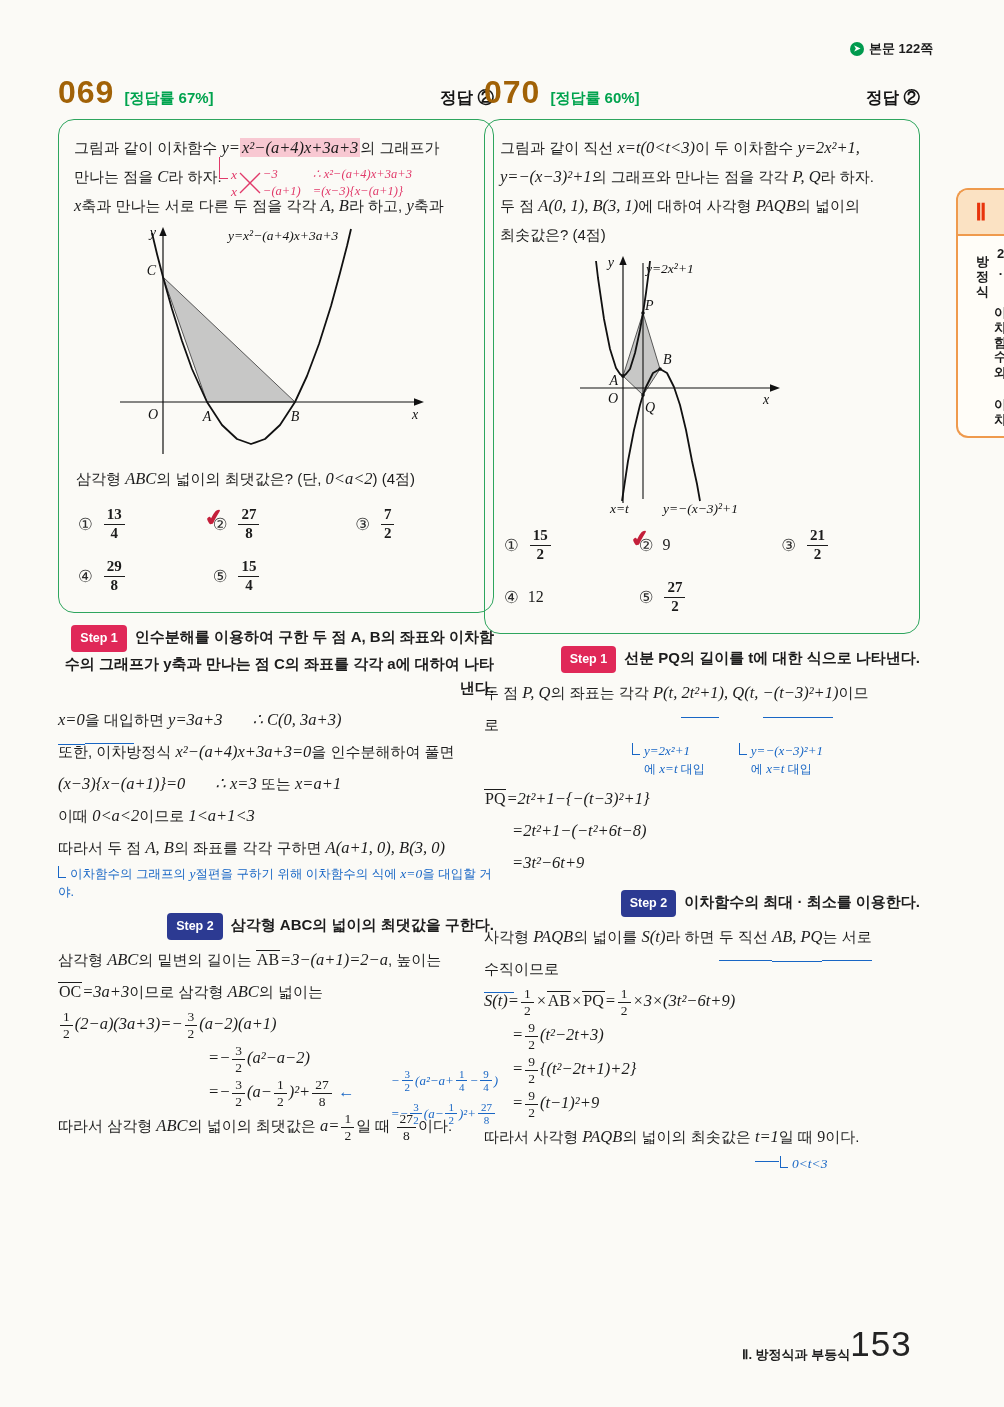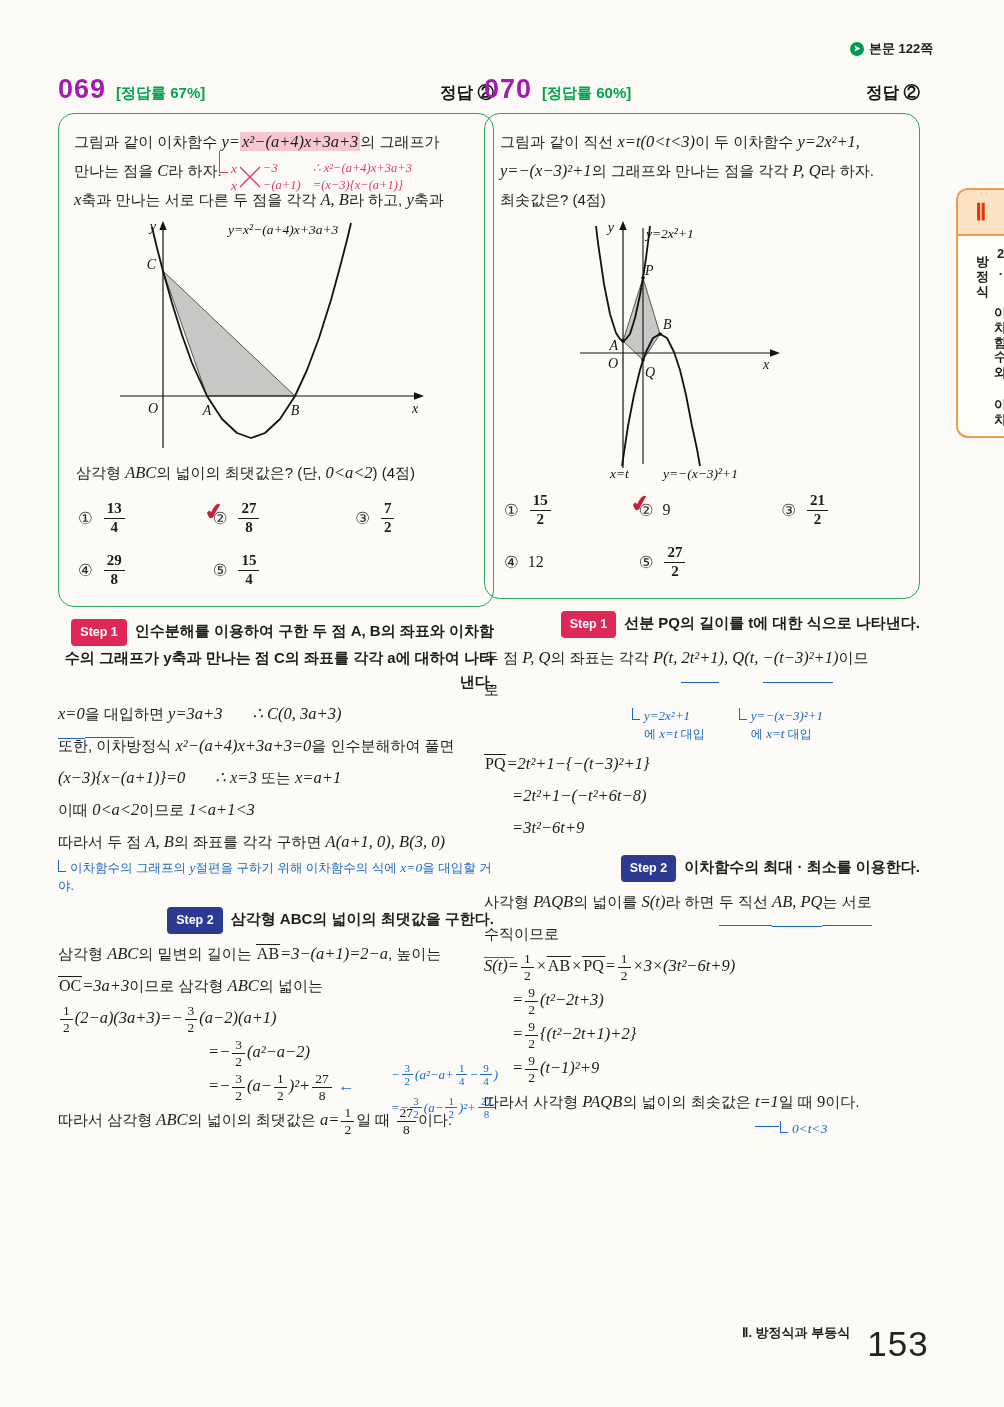--- a/index.html
+++ b/index.html
@@ -11,21 +11,21 @@
               font-size:13px; font-weight:bold; }
   .link-icon { width:14px; height:14px; border-radius:50%; background:#009a4e; color:#fff;
                font-size:8px; line-height:14px; text-align:center; display:inline-block; }
 
   
   .col { position:absolute; top:74px; width:436px; }
   .col-left  { left:58px; }
   .col-right { left:484px; }
 
   .prob-header { display:flex; align-items:baseline; gap:10px; margin-bottom:8px; }
-  .prob-num  { font-size:27px; font-weight:900; color:#a21caf; letter-spacing:1px; }
+  .prob-num  { font-size:32px; font-weight:900; color:#a16207; letter-spacing:1px; }
   .prob-rate { font-size:15px; font-weight:bold; color:#00a34e; }
   .prob-ans  { margin-left:auto; font-size:16.5px; font-weight:bold; color:#141414; }
 
   .qbox { position:relative; border:1.6px solid #2ea55e; border-radius:16px; padding:13px 15px 8px; }
 
   .stmt .mline { line-height:29px; margin:0; }
   .hl { background:#f8c8d2; padding:0 2px; }
 
   
   .tk-k { font-family:"Liberation Sans", sans-serif; font-size:15px; }
@@ -103,21 +103,21 @@
   .side-tab { position:absolute; left:956px; top:188px; width:48px; height:250px;
               border:2px solid #ef9a4d; border-right:none; border-radius:12px 0 0 12px;
               background:#fffdf8; }
   .side-roman { height:46px; background:#fbe2c3; border-bottom:2px solid #ef9a4d;
                 border-radius:10px 0 0 0; color:#e8340c; font-size:23px; font-weight:bold;
                 text-align:center; line-height:46px; font-family:"Liberation Serif", serif; }
   .side-label { writing-mode:vertical-rl; text-orientation:upright; font-size:13px; font-weight:600;
                 letter-spacing:2px; margin:10px 0 0 15px; height:185px; }
 
   
-  .footer { position:absolute; left:742px; top:1324px; display:flex; align-items:flex-start; gap:17px; }
+  .footer { position:absolute; left:742px; top:1324px; display:flex; align-items:flex-end; gap:0; }
   .footer-sec { font-size:13px; font-weight:bold; }
   .footer-page { font-size:35px; color:#232323; letter-spacing:1px; }
 </style>
 </head>
 <body>
 
 <div class="page">
 
   <div class="top-link">
     <span class="link-icon"><span>➤</span></span>
@@ -238,20 +238,21 @@
     <div class="prob-header">
       <span class="prob-num">070</span>
       <span class="prob-rate">[정답률 60%]</span>
       <span class="prob-ans">정답 ②</span>
     </div>
 
     <div class="qbox">
       <div class="stmt">
           <div class="mline"><span class="tk-k">그림과 같이 직선 </span><span class="tk-m">x=t(0&lt;t&lt;3)</span><span class="tk-k">이 두 이차함수 </span><span class="tk-m">y=2x²+1,</span></div>
           <div class="mline"><span class="tk-m">y=−(x−3)²+1</span><span class="tk-k">의 그래프와 만나는 점을 각각 </span><span class="tk-m">P, Q</span><span class="tk-k">라 하자.</span></div>
+          <div class="mline"><span class="tk-k">두 점 </span><span class="tk-m">A(0, 1), B(3, 1)</span><span class="tk-k">에 대하여 사각형 </span><span class="tk-m">PAQB</span><span class="tk-k">의 넓이의</span></div>
           <div class="mline"><span class="tk-k">최솟값은? (4점)</span></div>
         </div>
 
       <div class="fig fig-070">
         <svg width="320" height="268" viewBox="0 0 320 268">
           <polygon points="85,62 102,118 85,144 65,125" fill="#bdbdbd" fill-opacity="0.85" stroke="#333" stroke-width="0.8"></polygon>
           <line x1="22" y1="137" x2="214" y2="137" stroke="#111" stroke-width="1.2"></line>
           <polygon points="222,137 212,133.2 212,140.8" fill="#111"></polygon>
           <line x1="65" y1="252" x2="65" y2="11" stroke="#111" stroke-width="1.2"></line>
           <polygon points="65,5 61.3,14 68.7,14" fill="#111"></polygon>

